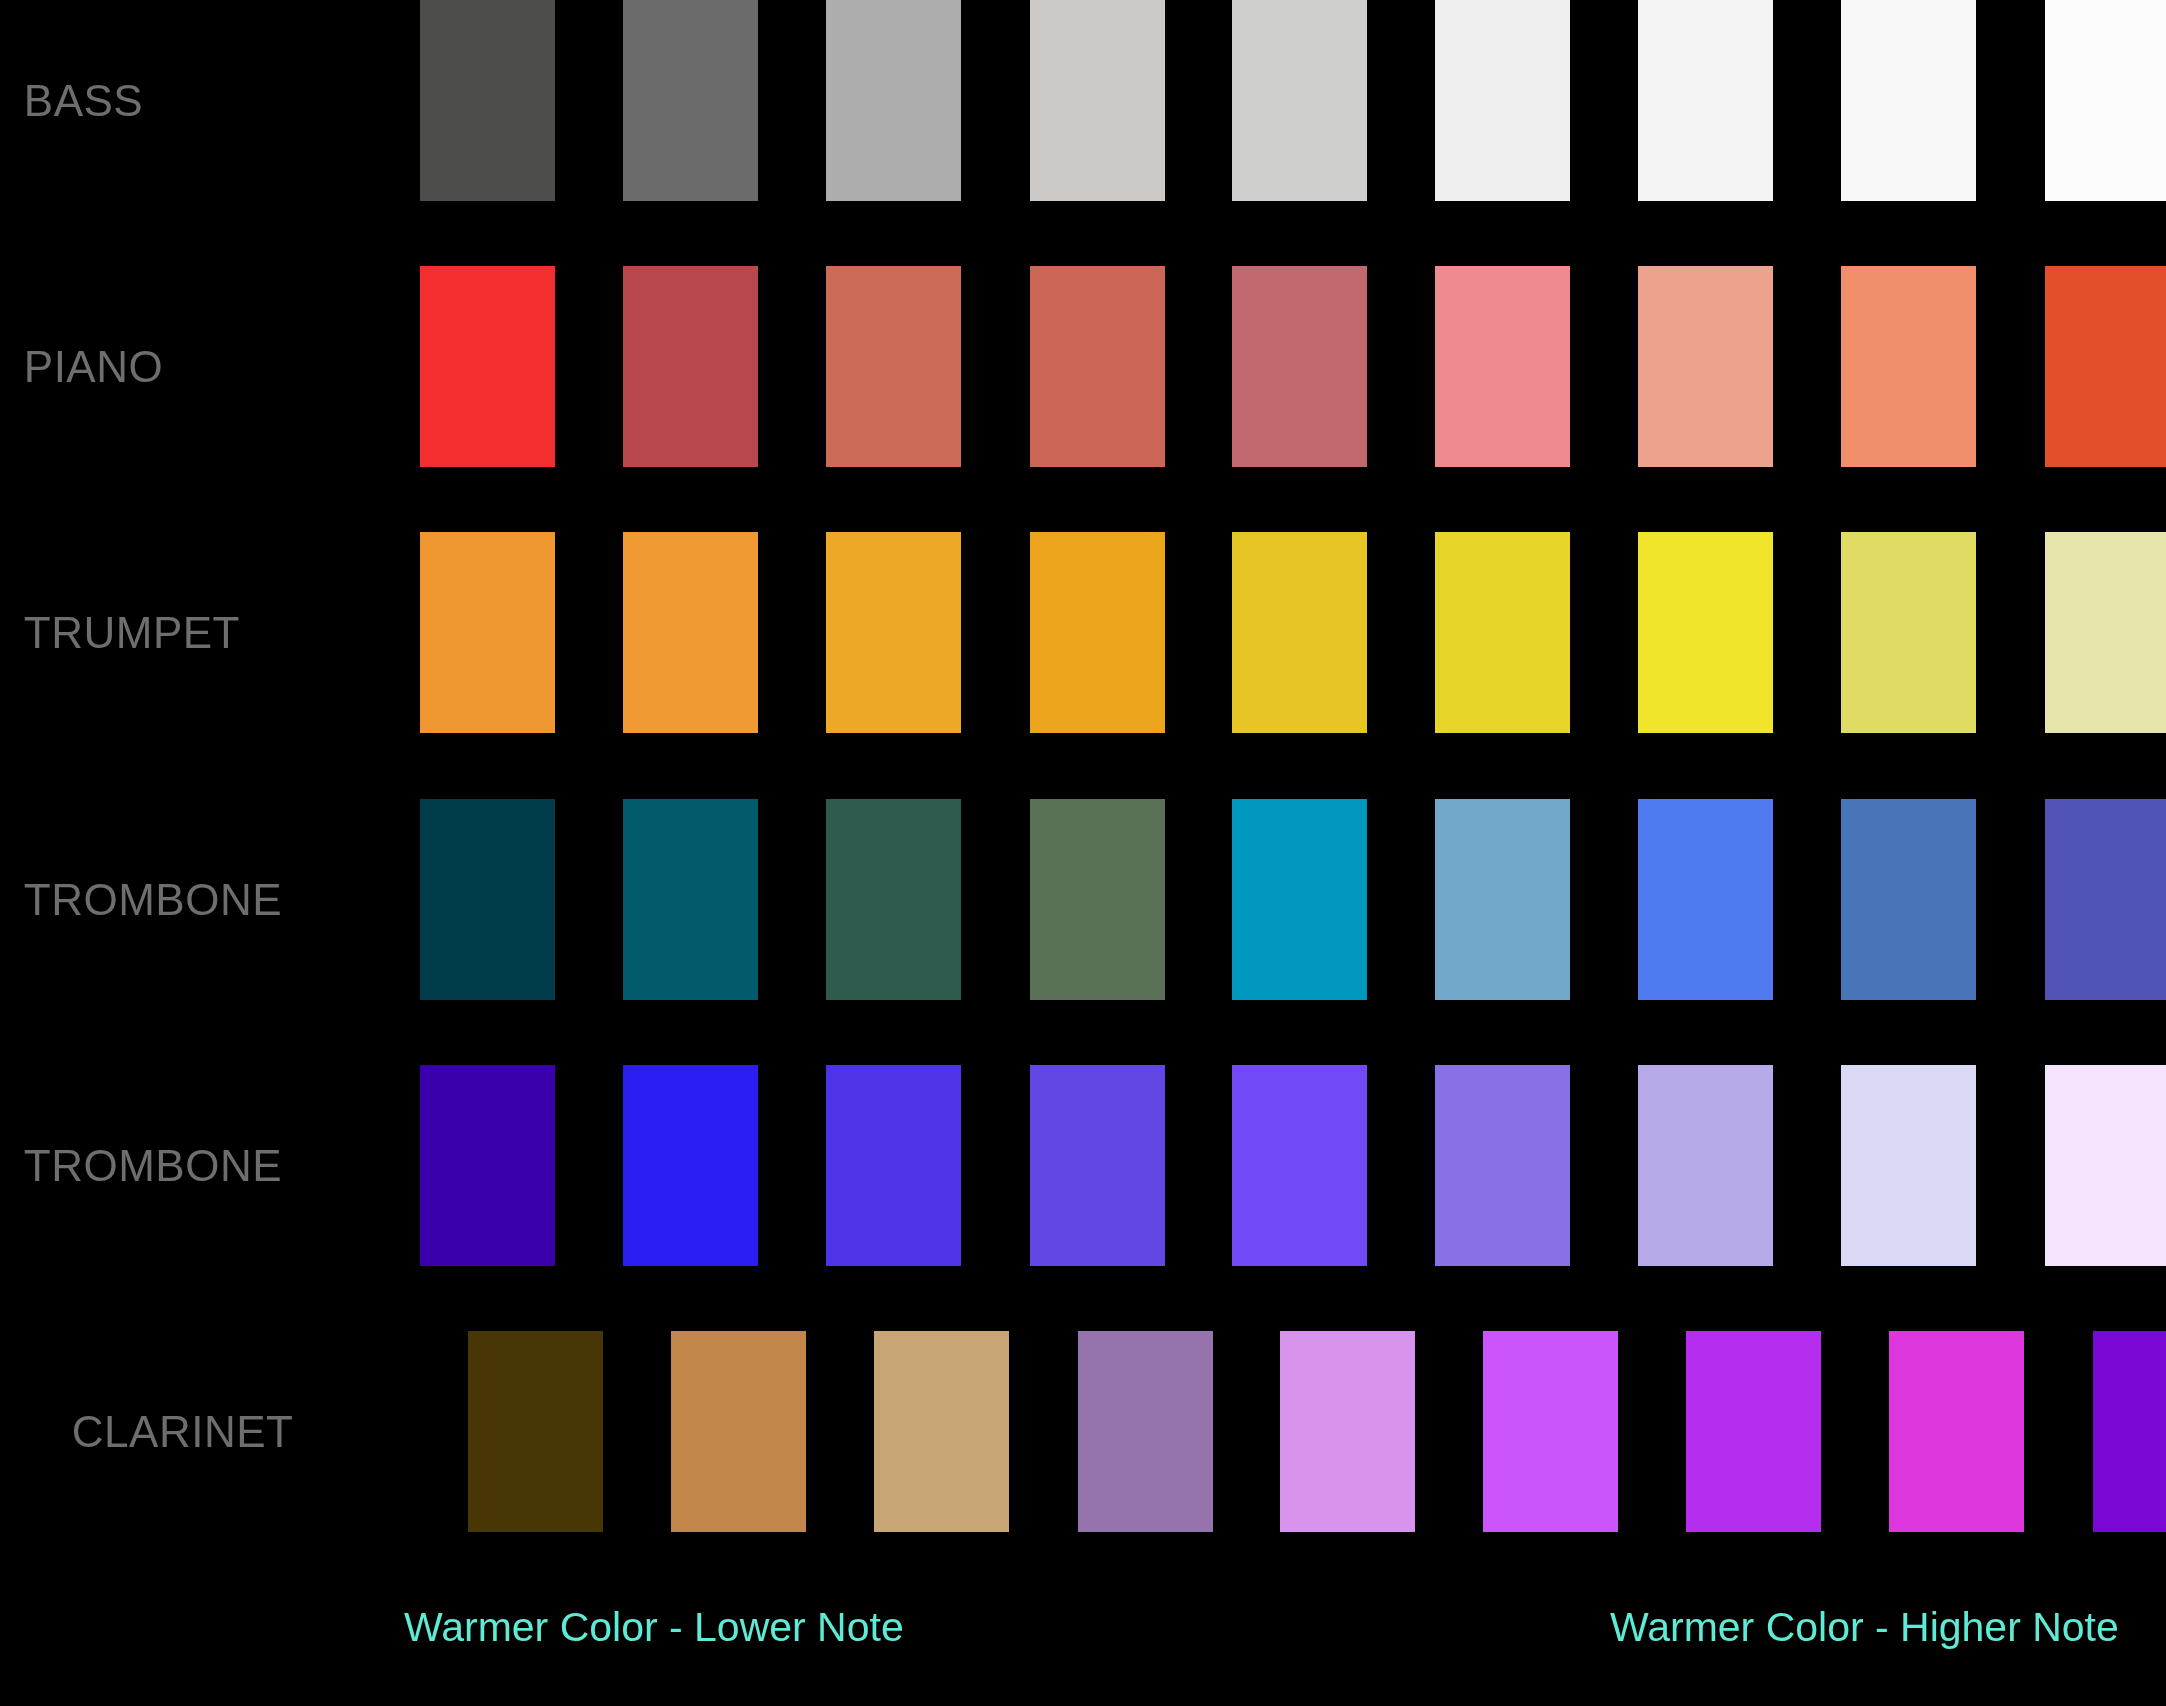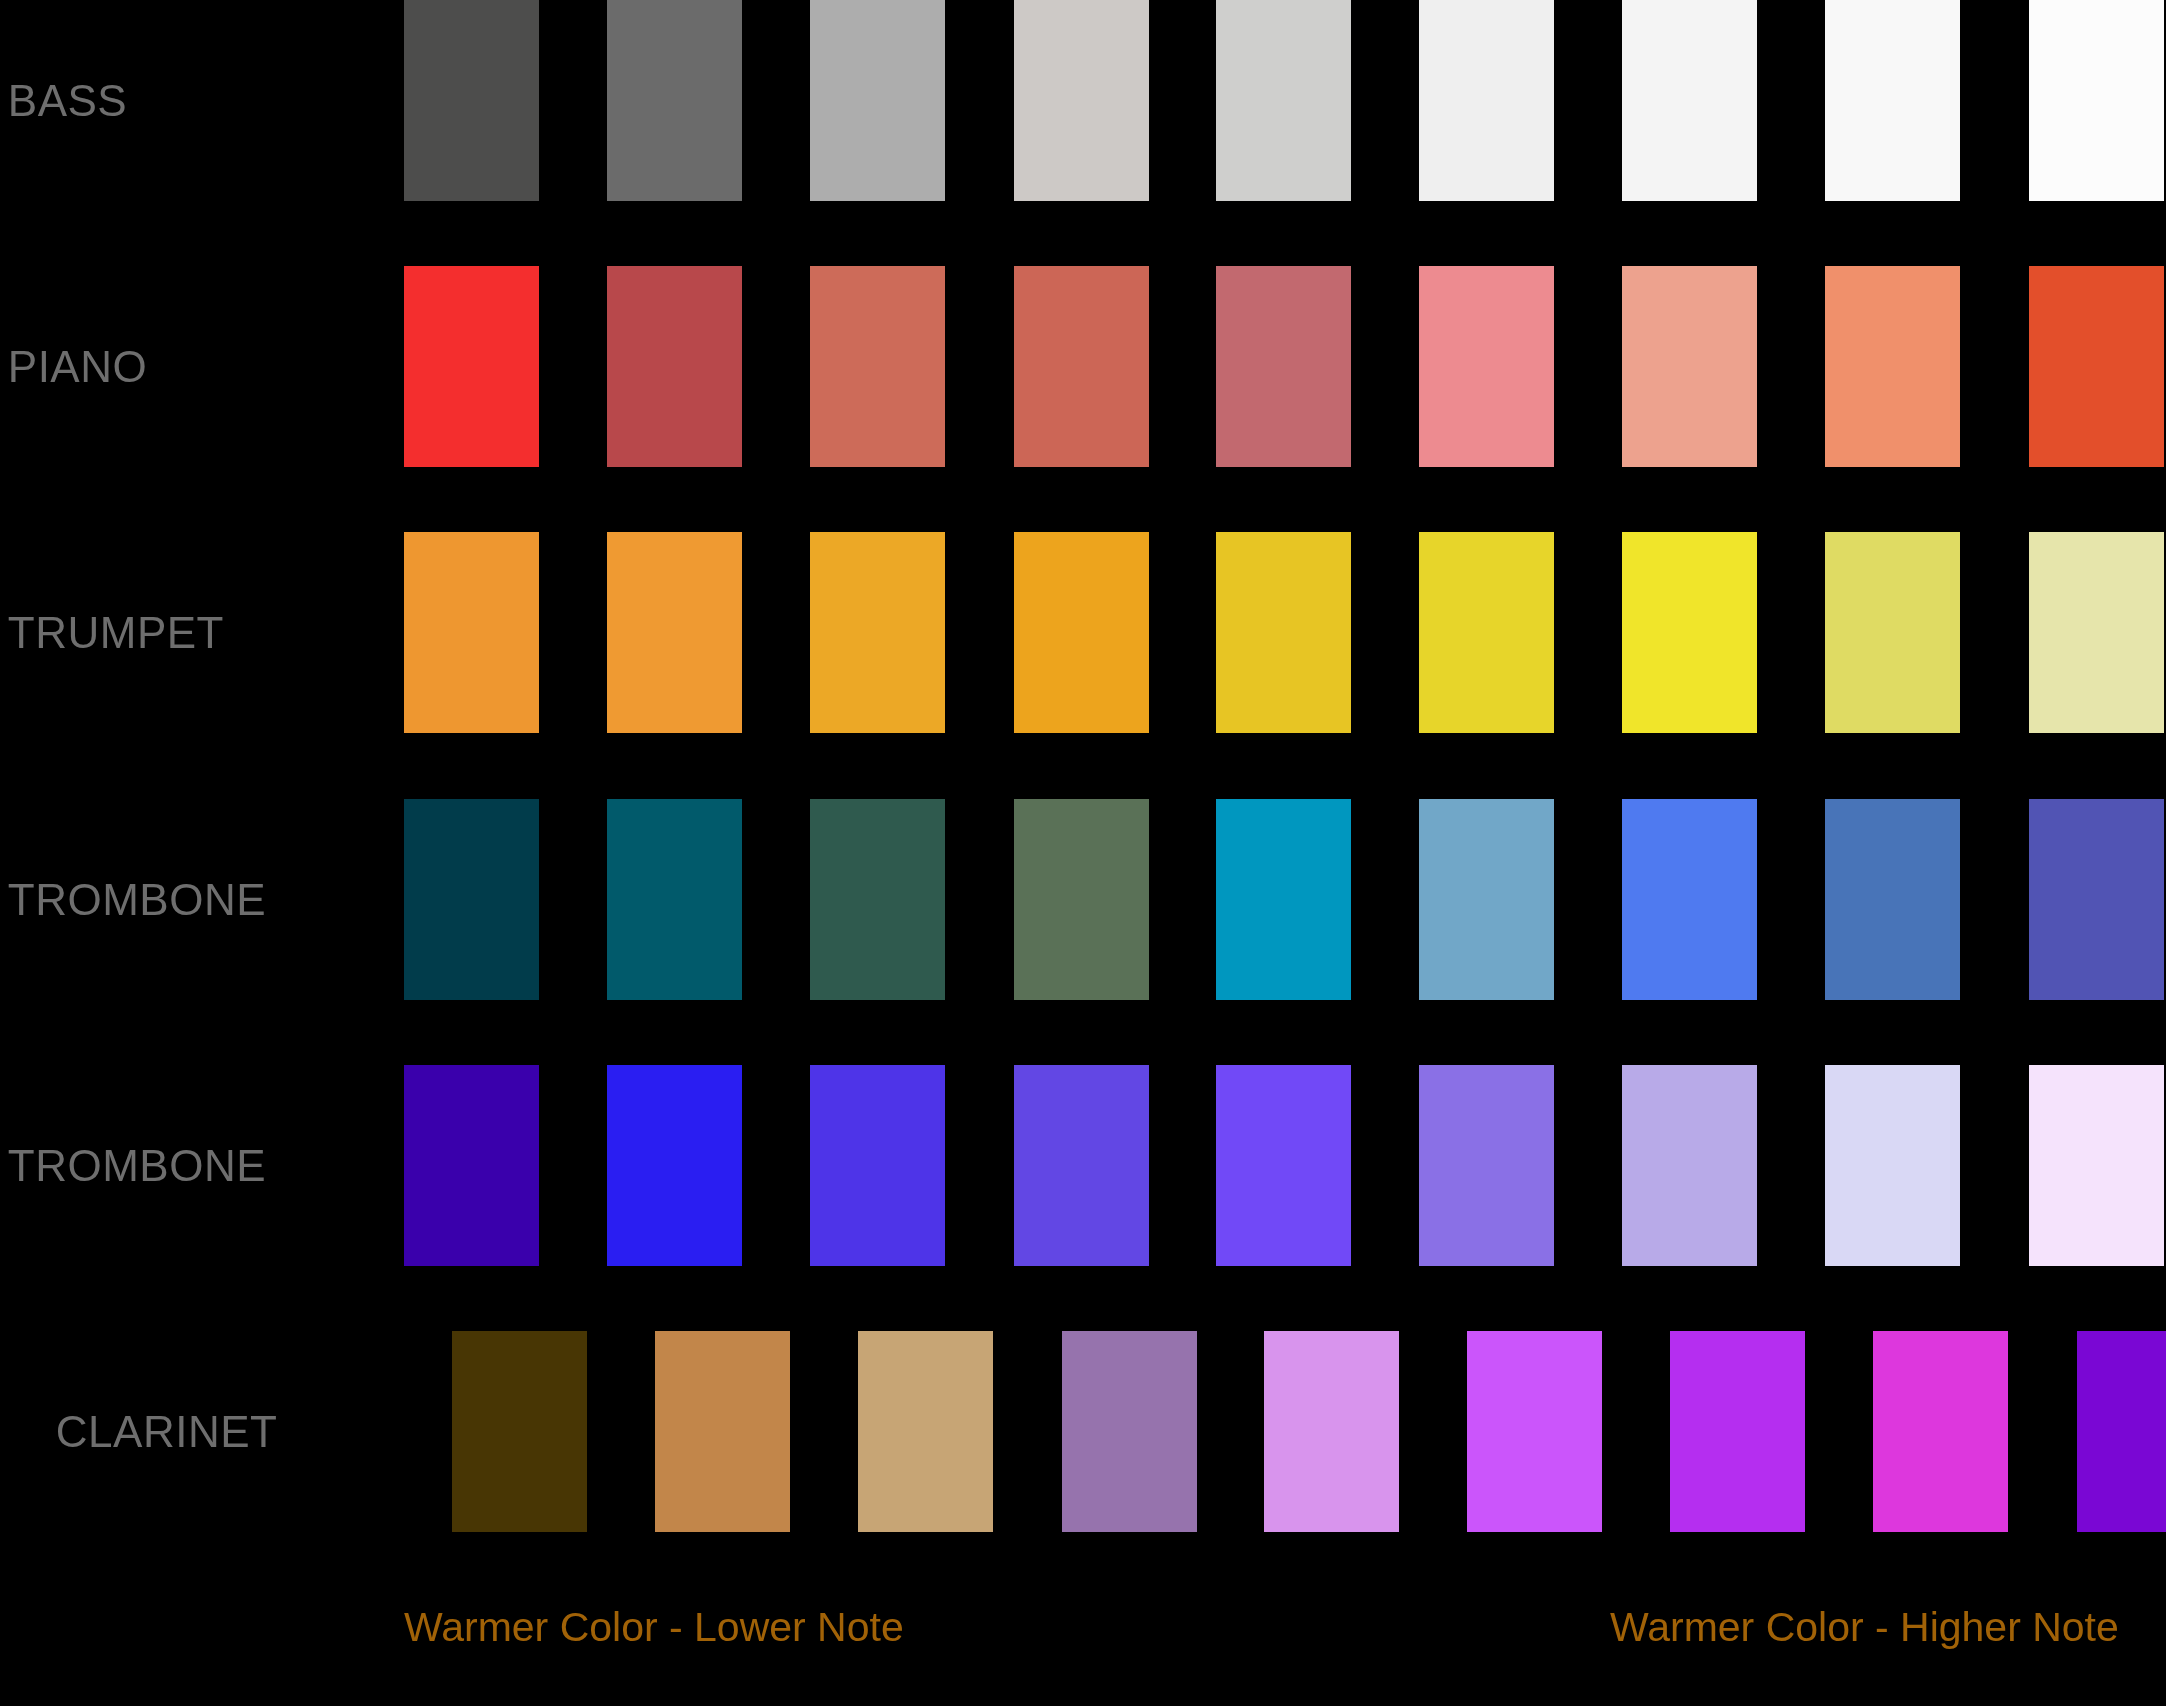--- a/index.html
+++ b/index.html
@@ -20,21 +20,21 @@
     left: 0;
     top: 0;
     width: 2166px;
     height: 1707px;
     background: #000000;
   }
 
   
   .row {
     position: absolute;
-    left: 0;
+    left: 16px;
     width: 1724px;
     height: 201px;
   }
 
   .row-label {
     position: absolute;
     left: 7.8px;
     top: 0;
     height: 201px;
     line-height: 201px;
@@ -58,21 +58,21 @@
     top: 0;
     width: 135px;
     height: 201px;
   }
 
   
   .caption {
     position: absolute;
     top: 1604px;
     font-size: 41px;
-    color: #a16207;
+    color: #5eead4;
     white-space: nowrap;
     font-weight: 400;
   }
   #caption-left  { left: 404px; }
   #caption-right { left: 1610px; }
 </style>
 </head>
 <body>
 
 <div id="legend-wrap">

